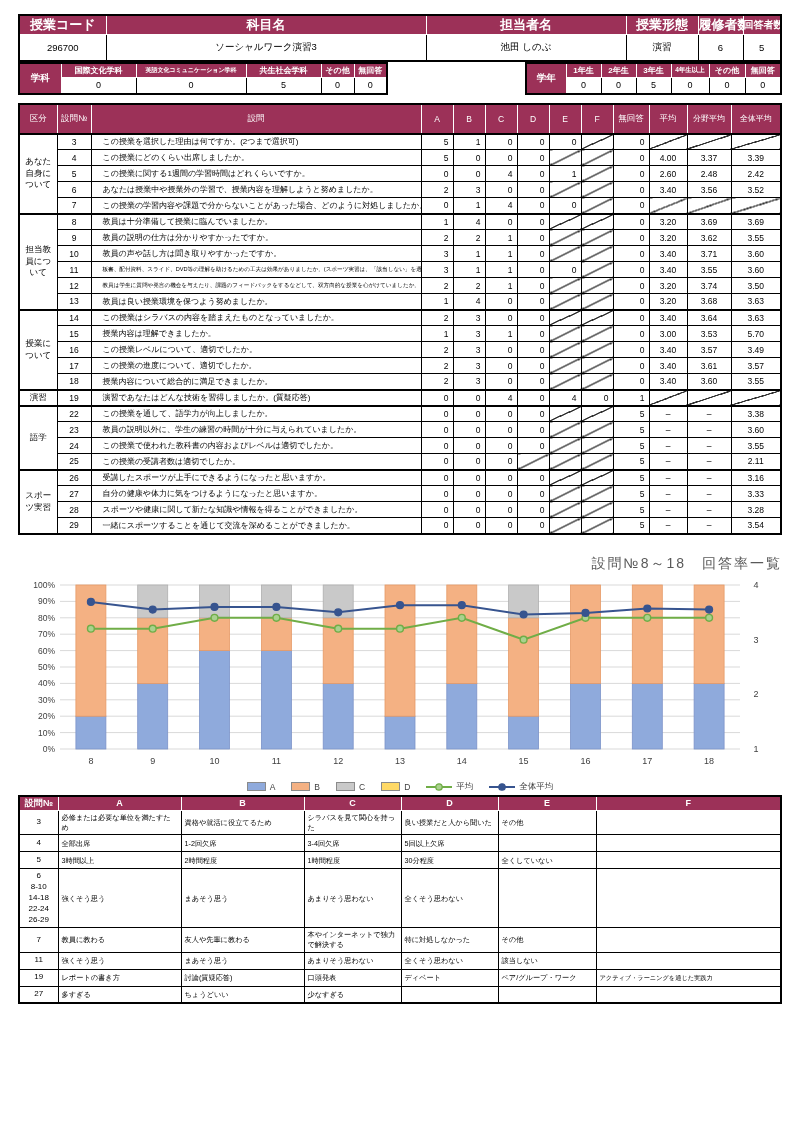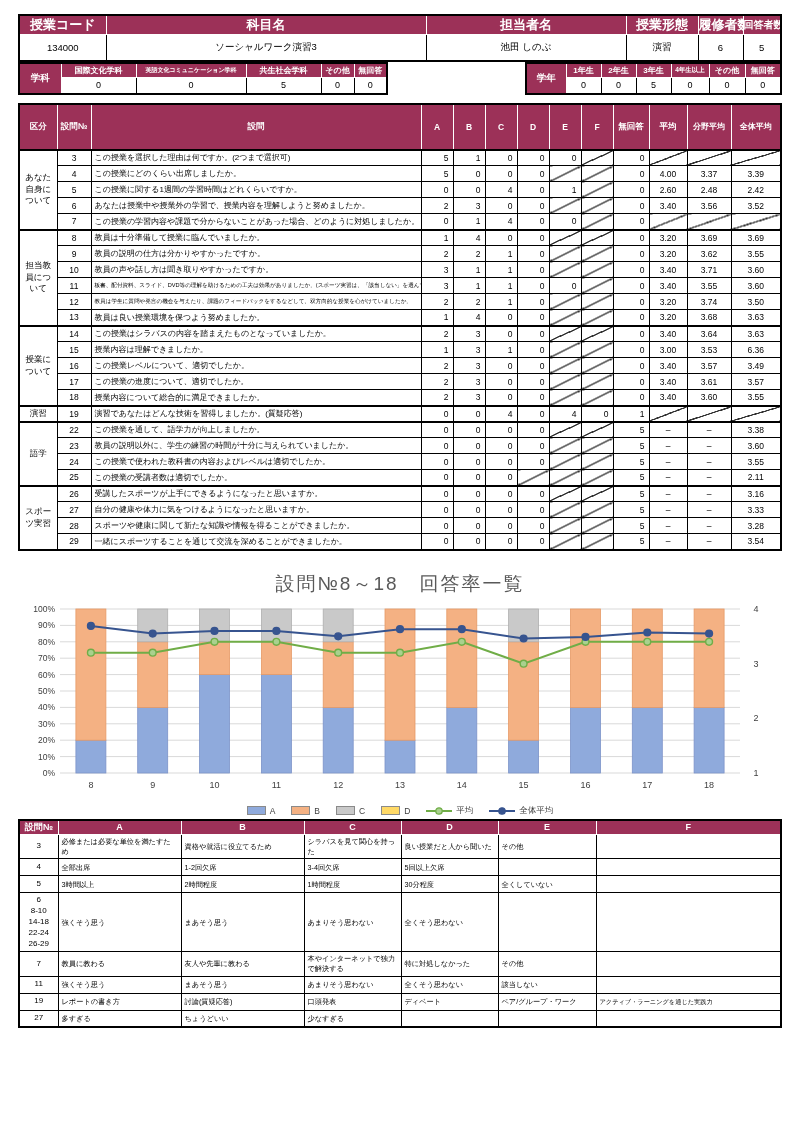--- a/index.html
+++ b/index.html
@@ -16,32 +16,32 @@
   
   .mini-row{display:flex;justify-content:space-between;}
   .mini{border:2px solid #000;table-layout:fixed}
   .mini th{background:#9C3158;color:#fff;border:1px solid #fff;font-size:8px;font-weight:bold;height:15px;padding:0 2px;overflow:hidden;white-space:nowrap}
   .mini th.label{font-size:9.5px}
   .mini td{border:1px solid #000;font-size:9px;text-align:center;height:16px}
   .dept th:nth-child(3){font-size:6px}
   .year th:nth-child(5){font-size:6.5px}
   
   .main{width:100%;margin-top:8px;border:2px solid #000;table-layout:fixed}
-  .main th{background:#9C3158;color:#fff;border:1px solid #fff;font-size:8.5px;font-weight:bold;height:17px;padding:16px 1px;overflow:hidden;white-space:nowrap}
+  .main th{background:#9C3158;color:#fff;border:1px solid #fff;font-size:8.5px;font-weight:normal;height:17px;padding:8px 1px;overflow:hidden;white-space:nowrap}
   .main th:nth-child(12),.main th:nth-child(13){font-size:8px}
   .main td{border:1px solid #000;font-size:8.5px;height:16px;padding:1px 2px;overflow:hidden}
-  .main td.q{font-size:8px;text-align:left;padding-left:3px;white-space:nowrap}
+  .main td.q{font-size:8px;text-align:left;padding-left:11px;white-space:nowrap}
   .main td.q.tiny{font-size:5.6px}
   .main td.num{text-align:right;padding-right:4px}
   .main td.ctr{text-align:center}
   .main td.kubun{text-align:center;word-break:break-all;font-size:8.5px;padding:0 4px;line-height:1.35}
   .main tr.sec-start td{border-top:2px solid #000}
   td.diag{background:linear-gradient(to bottom right,transparent calc(50% - 0.7px),#333 calc(50% - 0.7px),#333 calc(50% + 0.7px),transparent calc(50% + 0.7px))}
   
-  .chart-title{text-align:center;color:#595959;font-size:19px;margin-top:20px;letter-spacing:2px}
+  .chart-title{text-align:right;color:#595959;font-size:14px;margin-top:20px;letter-spacing:2px}
   .chart-wrap{margin-top:4px}
   svg text{font-family:"Liberation Sans","DejaVu Sans",sans-serif}
   .legend{display:flex;justify-content:center;align-items:center;gap:16px;font-size:8.5px;color:#404040;margin-top:0px}
   .legend .item{display:flex;align-items:center;gap:4px}
   .legend .box{width:19px;height:9px;border:1px solid #8a8a8a;display:inline-block}
   
   .choices-label{font-size:9.5px;font-weight:bold;margin-top:18px}
   .choices{width:100%;border:2px solid #000;margin-top:2px;table-layout:fixed}
   .choices th{background:#9C3158;color:#fff;border:1px solid #fff;font-size:9px;font-weight:bold;height:15px}
   .choices td{border:1px solid #000;font-size:7.2px;padding:2px 3px;text-align:left;height:17px;line-height:1.35}
@@ -70,21 +70,21 @@
           <th>授業コード</th>
           <th>科目名</th>
           <th>担当者名</th>
           <th>授業形態</th>
           <th>履修者数</th>
           <th>回答者数</th>
         </tr>
       </thead>
     <tbody>
         <tr id="course-vals">
-          <td>134000</td>
+          <td>296700</td>
           <td>ソーシャルワーク演習3</td>
           <td>池田 しのぶ</td>
           <td>演習</td>
           <td>6</td>
           <td>5</td>
         </tr>
       </tbody>
   </table>
 
   <div class="mini-row">
@@ -357,21 +357,21 @@
           <td class="q">授業内容は理解できましたか。</td>
           <td class="num">1</td>
           <td class="num">3</td>
           <td class="num">1</td>
           <td class="num">0</td>
           <td class="num diag"></td>
           <td class="num diag"></td>
           <td class="num">0</td>
           <td class="ctr">3.00</td>
           <td class="ctr">3.53</td>
-          <td class="ctr">6.36</td>
+          <td class="ctr">5.70</td>
         </tr>
         <tr>
           <td class="ctr">16</td>
           <td class="q">この授業レベルについて、適切でしたか。</td>
           <td class="num">2</td>
           <td class="num">3</td>
           <td class="num">0</td>
           <td class="num">0</td>
           <td class="num diag"></td>
           <td class="num diag"></td>

